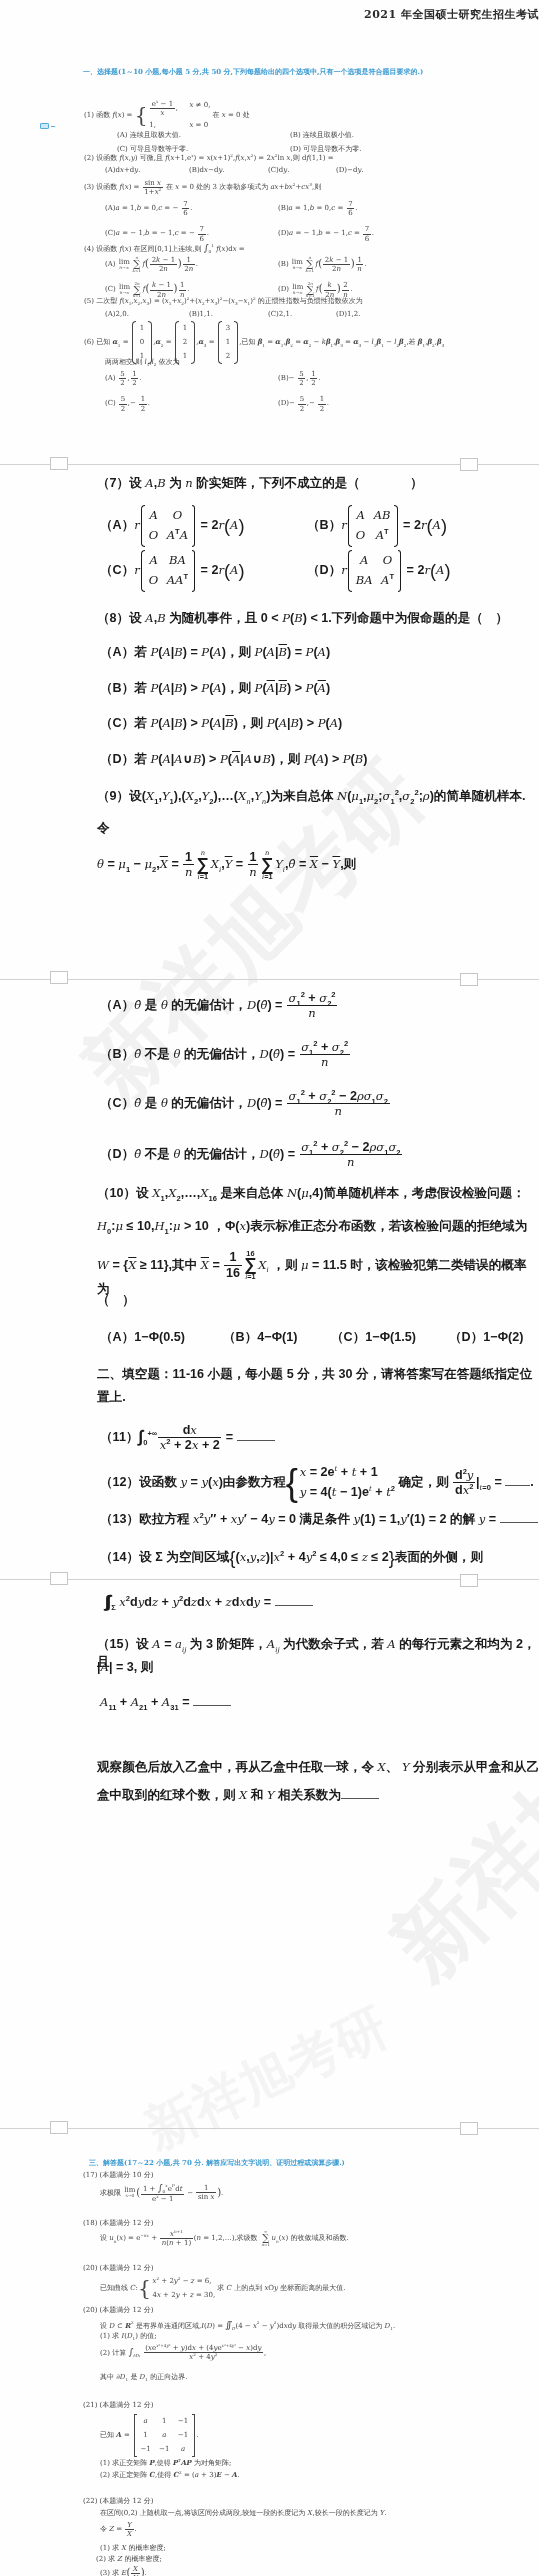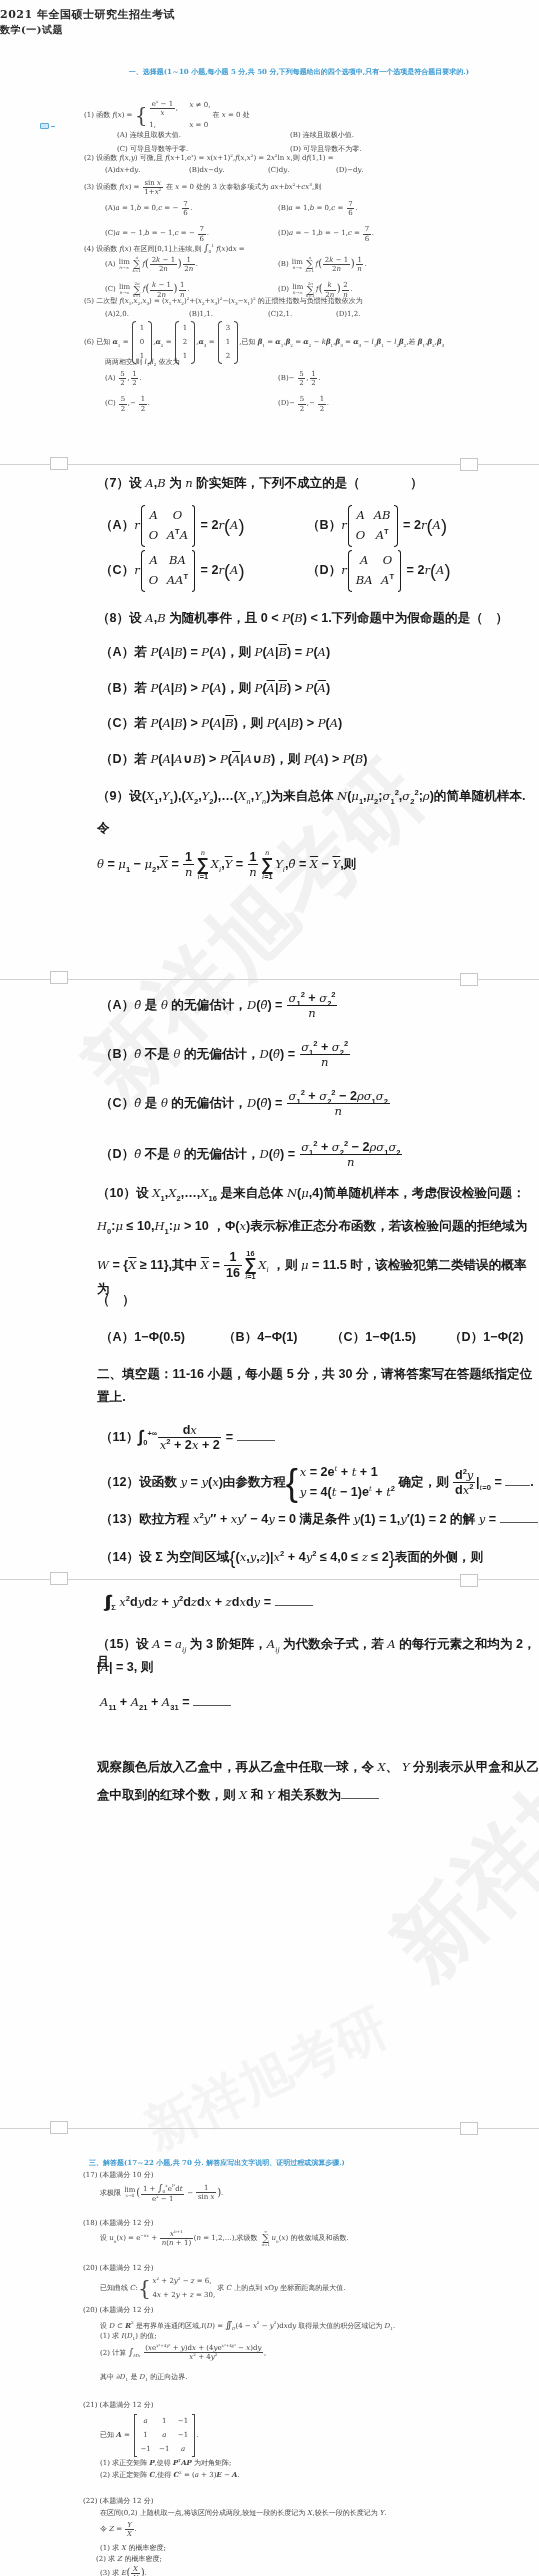--- a/index.html
+++ b/index.html
@@ -1,28 +1,28 @@
 <!DOCTYPE html>
 <html style="font-size:8.4px"><head>
 <meta charset="utf-8">
 <style>
   html,body{margin:0;padding:0;background:#ffffff;}
   #page{position:relative;width:539px;height:2576px;background:#fefefe;overflow:hidden;
         font-family:"DejaVu Serif","Liberation Serif",serif;}
   #page *{box-sizing:border-box;}
   .abs{position:absolute;}
-  .ctr{left:0;width:100%;text-align:left;}
+  .ctr{left:0;width:100%;text-align:right;}
   .t1{font-size:11px;color:#2b2b2b;font-weight:600;letter-spacing:0.5px;}
   .t2{font-size:10px;color:#2b2b2b;font-weight:600;letter-spacing:0.5px;}
   .small{font-size:7px;line-height:1.6;color:#454545;}
   .big{font-size:12.6px;line-height:1.4;color:#1b1b1b;font-weight:700;
        font-family:"Liberation Sans","DejaVu Sans",sans-serif;}
   .big i{font-family:"DejaVu Serif","Liberation Serif",serif;font-weight:400;font-size:0.92em;}
   .blue{color:#3d9cd3;font-weight:700;}
-  .hang{padding-left:17px;text-indent:-17px;text-align:right;}
+  .hang{padding-left:17px;text-indent:-17px;}
   i{font-family:"DejaVu Serif","Liberation Serif",serif;font-style:italic;}
   b{font-style:italic;}
   sup,sub{font-size:60%;line-height:0;}
   .fr{display:inline-block;vertical-align:middle;text-align:center;line-height:1.15;margin:0 1px;}
   .fr .n{display:block;border-bottom:0.5px solid currentColor;padding:0 1.6px;}
   .fr .d{display:block;padding:0 1.6px;}
   .cases{display:inline-flex;align-items:center;vertical-align:middle;}
   .brace{font-size:2.9em;font-weight:300;line-height:.85;margin-right:1.6px;}
   .rows{display:inline-grid;row-gap:2.6px;text-align:left;}
   .r2{grid-template-columns:auto auto;column-gap:11.5px;}
@@ -75,21 +75,20 @@
   <div class="pmark" style="left:50px;top:971px"></div>
   <div class="pmark" style="left:460px;top:973px"></div>
   <div class="pbreak" style="top:1579px"></div>
   <div class="pmark" style="left:50px;top:1572px"></div>
   <div class="pmark" style="left:460px;top:1574px"></div>
   <div class="pbreak" style="top:2128px"></div>
   <div class="pmark" style="left:50px;top:2121px"></div>
   <div class="pmark" style="left:460px;top:2122px"></div>
 
   <div class="abs ctr t1" style="top:7.3px">2021 年全国硕士研究生招生考试</div>
-  <div class="abs ctr t2" style="top:23px">数学(一)试题</div>
 
   <span class="mic" style="left:40px;top:123px"></span>
   <span class="mdash" style="left:51px;top:126px"></span>
 
   <div class="abs small blue hang" style="top:66px;left:83px;width:386px">一、选择题(1～10 小题,每小题 5 分,共 50 分,下列每题给出的四个选项中,只有一个选项是符合题目要求的.)</div>
 
   <div class="abs small" style="top:100px;left:84px;width:388px">(1) 函数 <i>f</i>(<i>x</i>) = <span class="cases">
         <span class="brace">{</span>
         <span class="rows r2">
           <span><span class="fr"><span class="n">e<sup><i>x</i></sup> − 1</span><span class="d"><i>x</i></span></span>,</span>

